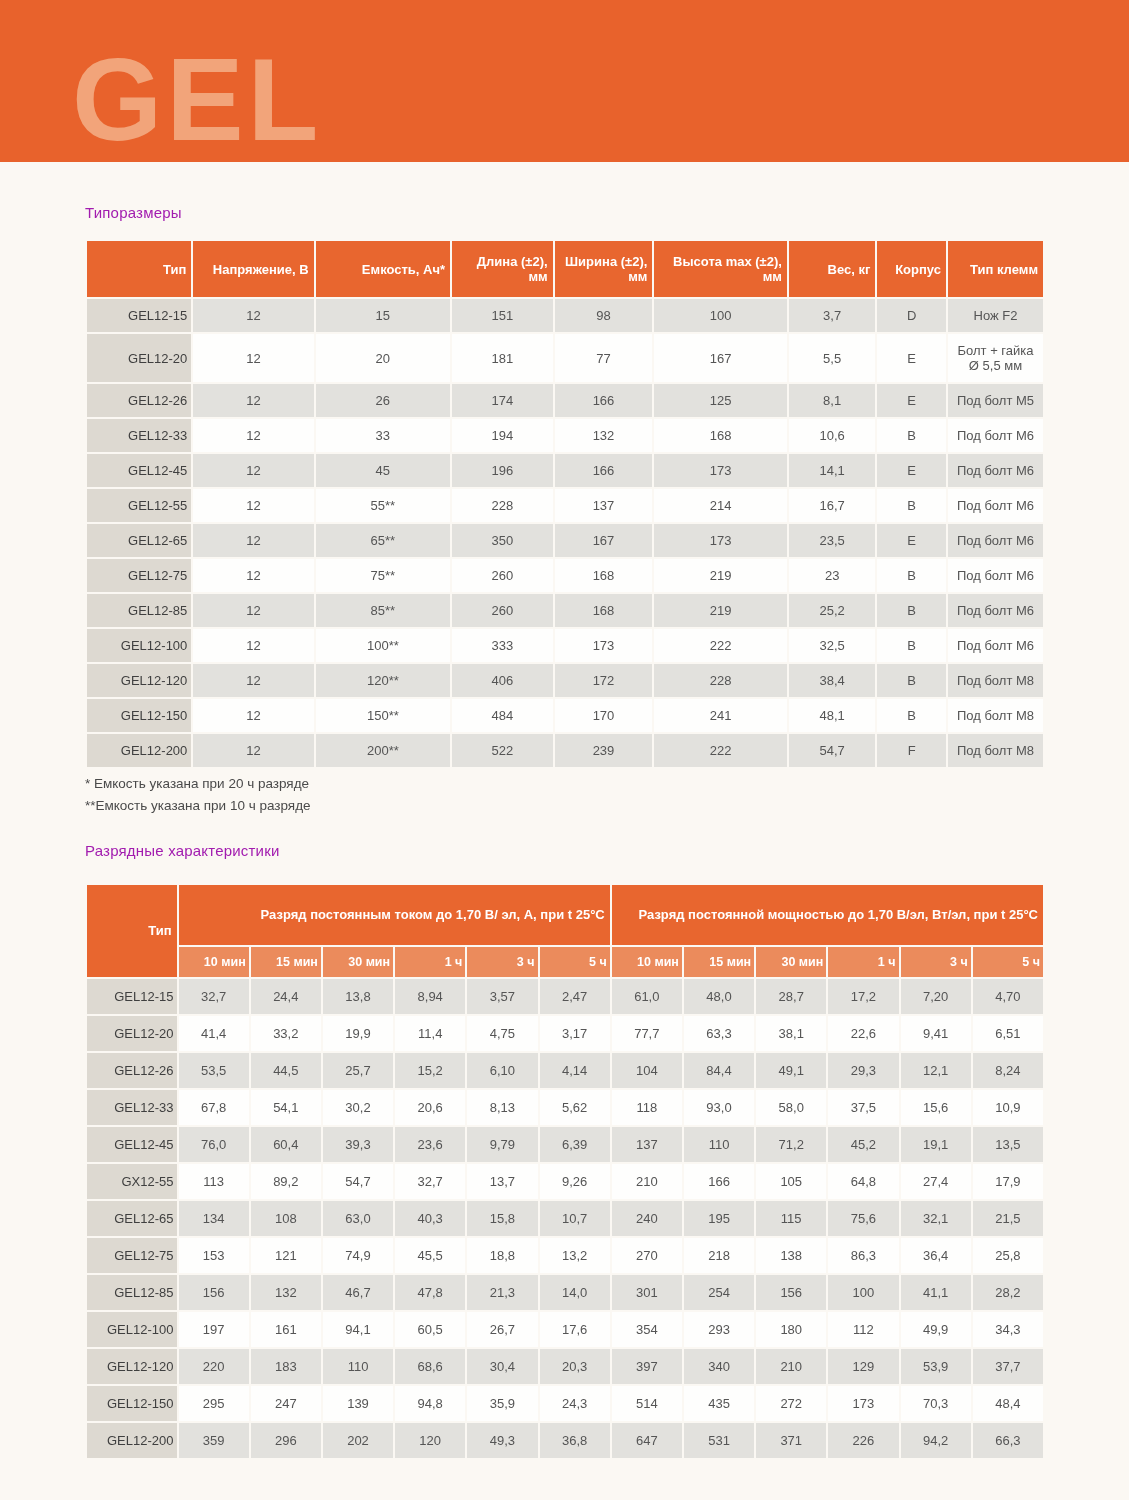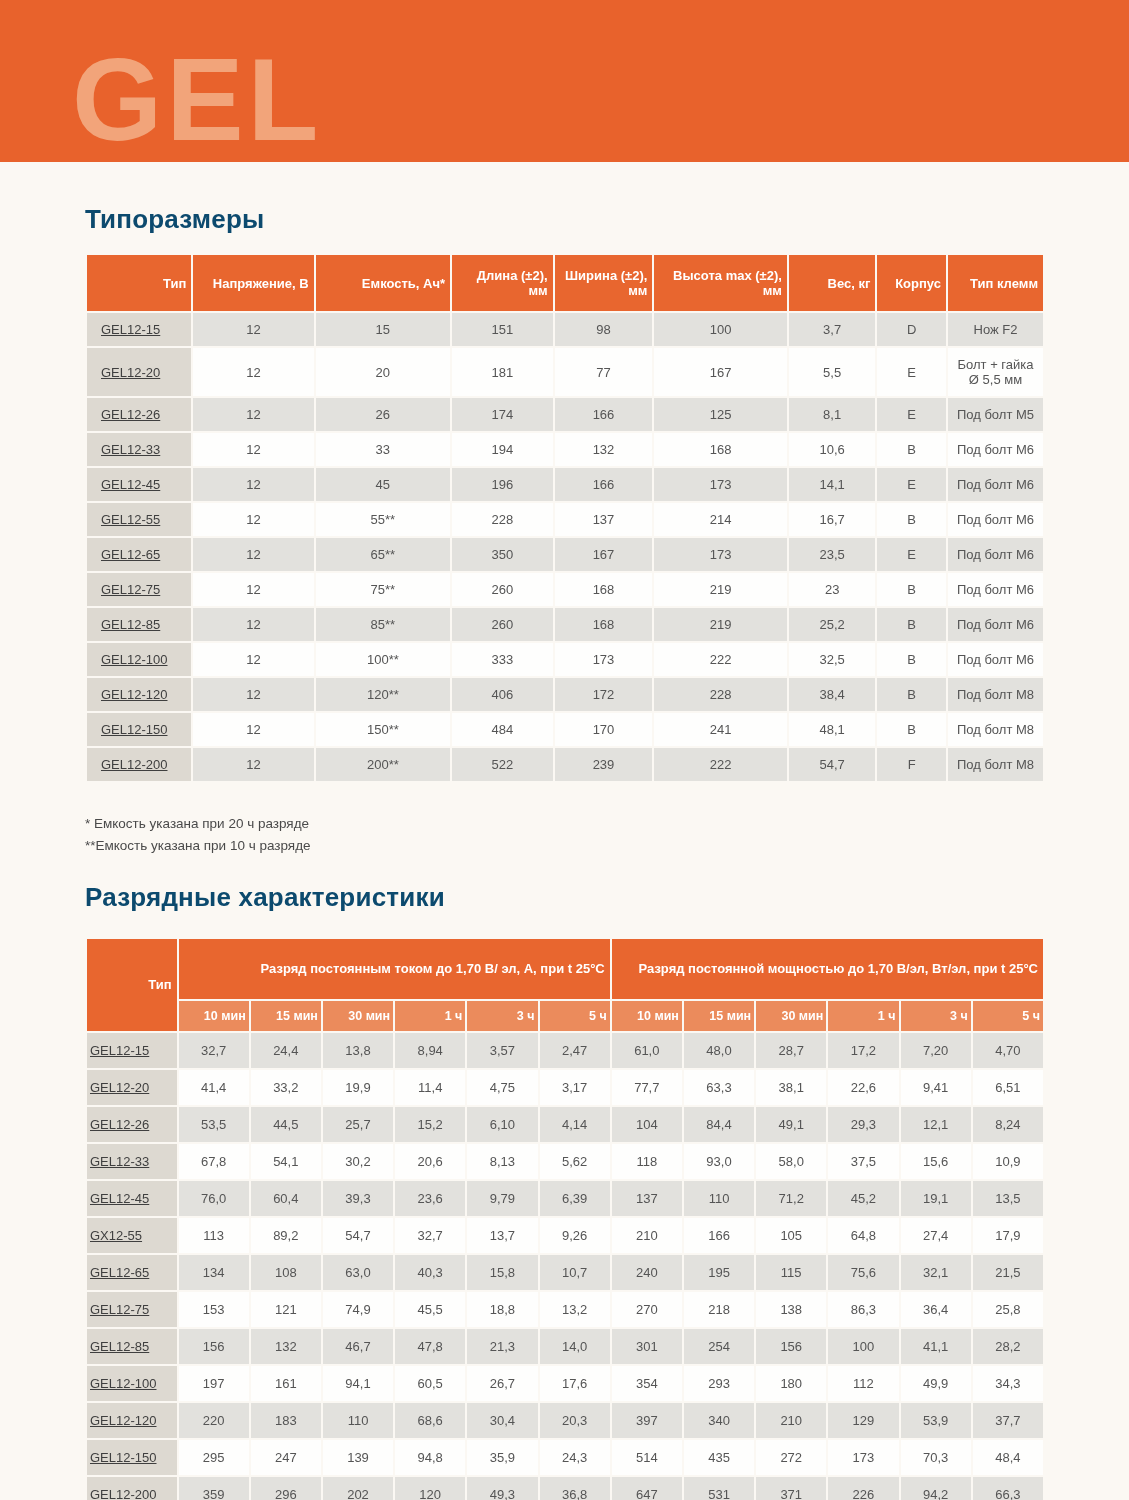--- a/index.html
+++ b/index.html
@@ -36,23 +36,23 @@
     white-space: nowrap;
     z-index: 2;
   }
   
   .content {
     position: relative;
     width: 960px;
     margin: 0 auto 0 85px;
   }
   .section-heading {
-    font-size: 26px;
-    font-weight: 700;
-    color: #0c4a6e;
+    font-size: 15px;
+    font-weight: 400;
+    color: #a21caf;
     letter-spacing: 0.2px;
   }
   .heading-sizes { margin-top: 42px; margin-bottom: 18px; }
   .heading-discharge { margin-top: 24px; margin-bottom: 24px; }
 
   table {
     width: 100%;
     border-collapse: separate;
     border-spacing: 2px;
     table-layout: fixed;
@@ -70,42 +70,41 @@
     font-size: 13px;
     font-weight: 400;
     text-align: center;
     vertical-align: middle;
     padding: 9px 4px;
     color: #555555;
   }
   tbody th.row-label {
     background: #ddd9d1;
     color: #3f3f3f;
-    text-align: left;
+    text-align: right;
     padding-left: 14px;
     font-weight: 400;
-    text-decoration: underline;
   }
   tr.odd td  { background: #e2e1dd; }
   tr.even td { background: #fefefd; }
 
   
   .sizes-table thead th { height: 56px; }
   
   .discharge-table thead th.group-header { height: 56px; font-size: 13px; }
   .discharge-table thead th.sub-header {
     background: #eb8b5c;
     height: 28px;
     font-size: 12.5px;
     padding: 6px 3px;
   }
   .discharge-table thead th.type-header { height: 92px; }
   .discharge-table tbody td, .discharge-table tbody th { padding: 10px 3px; }
 
-  .footnotes { margin-top: 30px; }
+  .footnotes { margin-top: 4px; }
   .footnote {
     font-size: 13.5px;
     color: #4a4a4a;
     line-height: 1.65;
   }
 </style>
 </head>
 <body>
 
 <div class="page">

